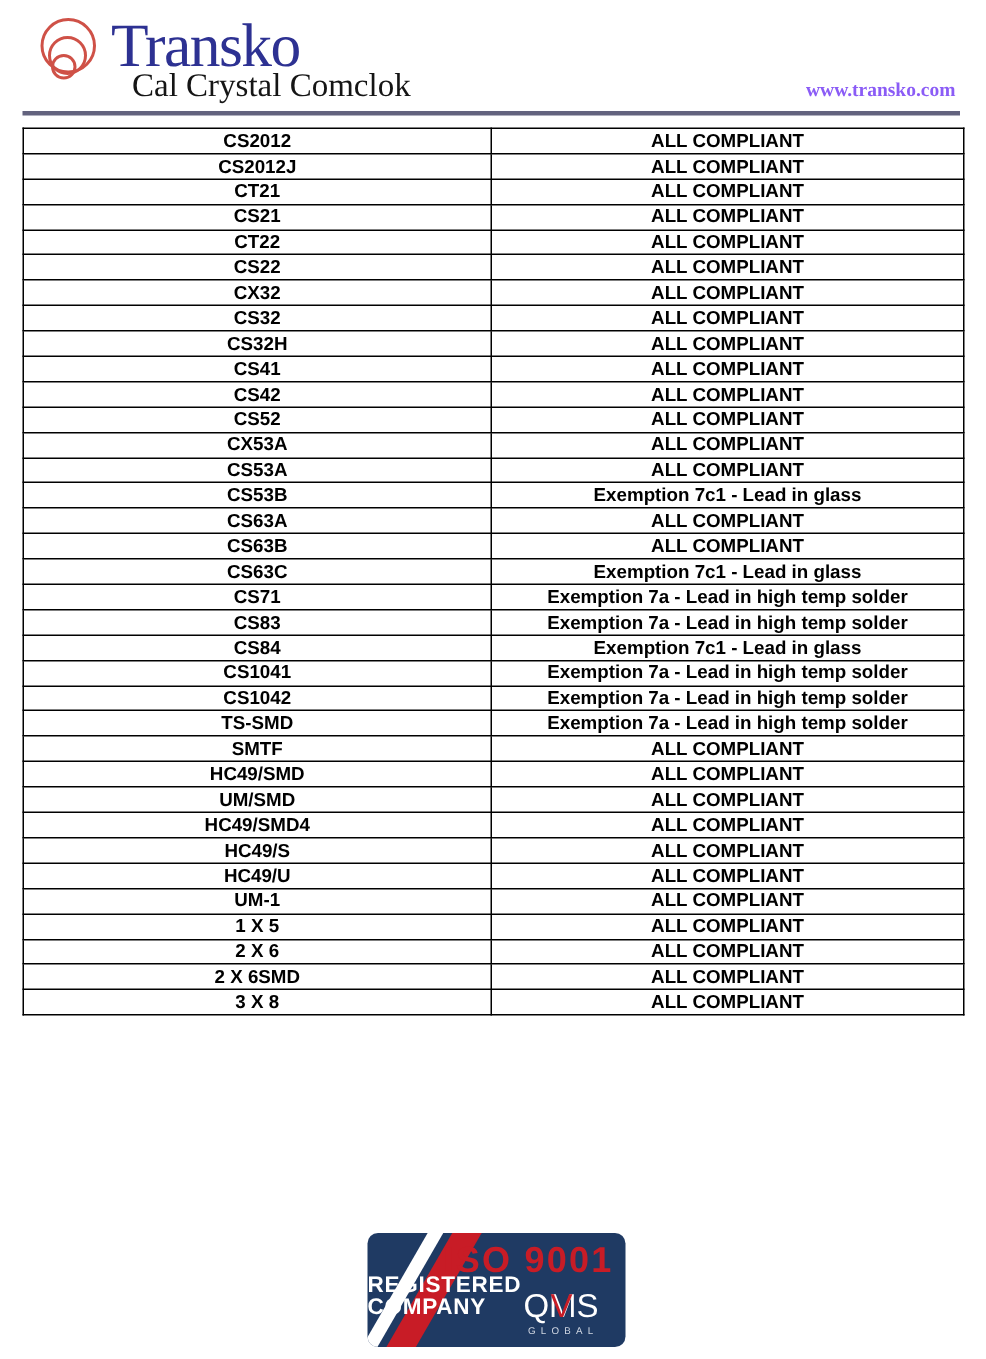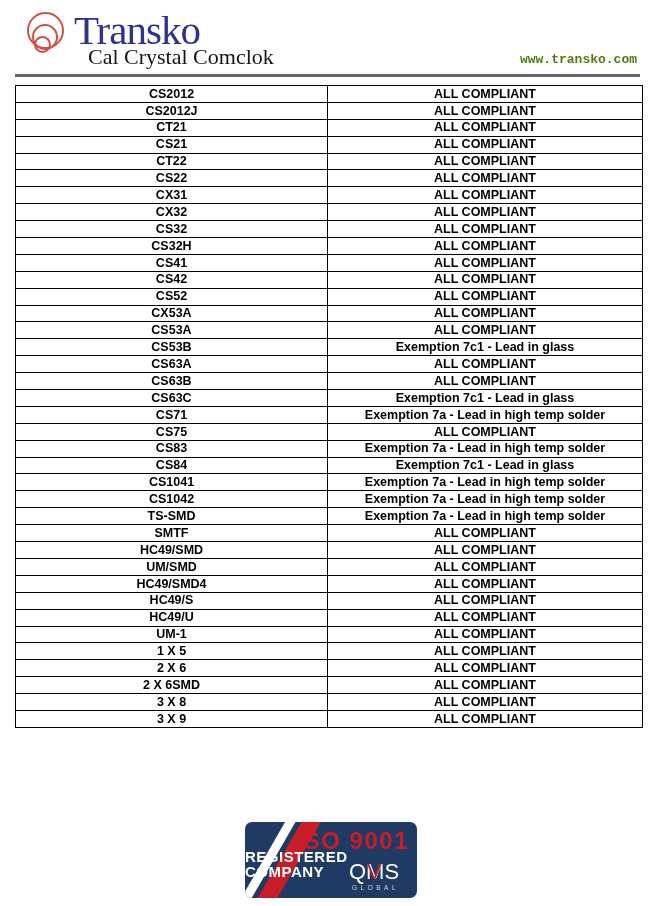--- a/index.html
+++ b/index.html
@@ -25,22 +25,22 @@
     font-weight:normal; font-size:41px; line-height:1;
     letter-spacing:-1px; color:#2d3192;
   }
   .tagline {
     position:absolute; left:88px; top:46px;
     font-family:"Liberation Serif", serif;
     font-size:22px; line-height:1; color:#151515;
   }
   .website {
     position:absolute; top:52px; right:20px;
-    font-family:Liberation Mono, monospace;
-    font-weight:bold; font-size:13px; color:#4d7c0f;
+    font-family:Liberation Serif, serif;
+    font-weight:bold; font-size:13px; color:#8b5cf6;
     text-decoration:none; cursor:pointer;
   }
   .rule {
     position:absolute; left:15px; top:74px;
     width:625px; height:3px; background:#63637e;
   }
 
   
   table.compliance {
     position:absolute; left:15px; top:85px;
@@ -133,24 +133,20 @@
       </tr>
         <tr>
         <td>CT22</td>
         <td>ALL COMPLIANT</td>
       </tr>
         <tr>
         <td>CS22</td>
         <td>ALL COMPLIANT</td>
       </tr>
         <tr>
-        <td>CX31</td>
-        <td>ALL COMPLIANT</td>
-      </tr>
-        <tr>
         <td>CX32</td>
         <td>ALL COMPLIANT</td>
       </tr>
         <tr>
         <td>CS32</td>
         <td>ALL COMPLIANT</td>
       </tr>
         <tr>
         <td>CS32H</td>
         <td>ALL COMPLIANT</td>
@@ -189,24 +185,20 @@
       </tr>
         <tr>
         <td>CS63C</td>
         <td>Exemption 7c1 - Lead in glass</td>
       </tr>
         <tr>
         <td>CS71</td>
         <td>Exemption 7a - Lead in high temp solder</td>
       </tr>
         <tr>
-        <td>CS75</td>
-        <td>ALL COMPLIANT</td>
-      </tr>
-        <tr>
         <td>CS83</td>
         <td>Exemption 7a - Lead in high temp solder</td>
       </tr>
         <tr>
         <td>CS84</td>
         <td>Exemption 7c1 - Lead in glass</td>
       </tr>
         <tr>
         <td>CS1041</td>
         <td>Exemption 7a - Lead in high temp solder</td>
@@ -254,24 +246,20 @@
         <tr>
         <td>2 X 6</td>
         <td>ALL COMPLIANT</td>
       </tr>
         <tr>
         <td>2 X 6SMD</td>
         <td>ALL COMPLIANT</td>
       </tr>
         <tr>
         <td>3 X 8</td>
-        <td>ALL COMPLIANT</td>
-      </tr>
-        <tr>
-        <td>3 X 9</td>
         <td>ALL COMPLIANT</td>
       </tr>
       </tbody>
   </table>
 
   <div class="badge">
     <div class="stripe stripe-white"></div>
     <div class="stripe stripe-red"></div>
     <div class="badge-title">ISO 9001</div>
     <div class="badge-subtitle">REGISTERED COMPANY</div>

